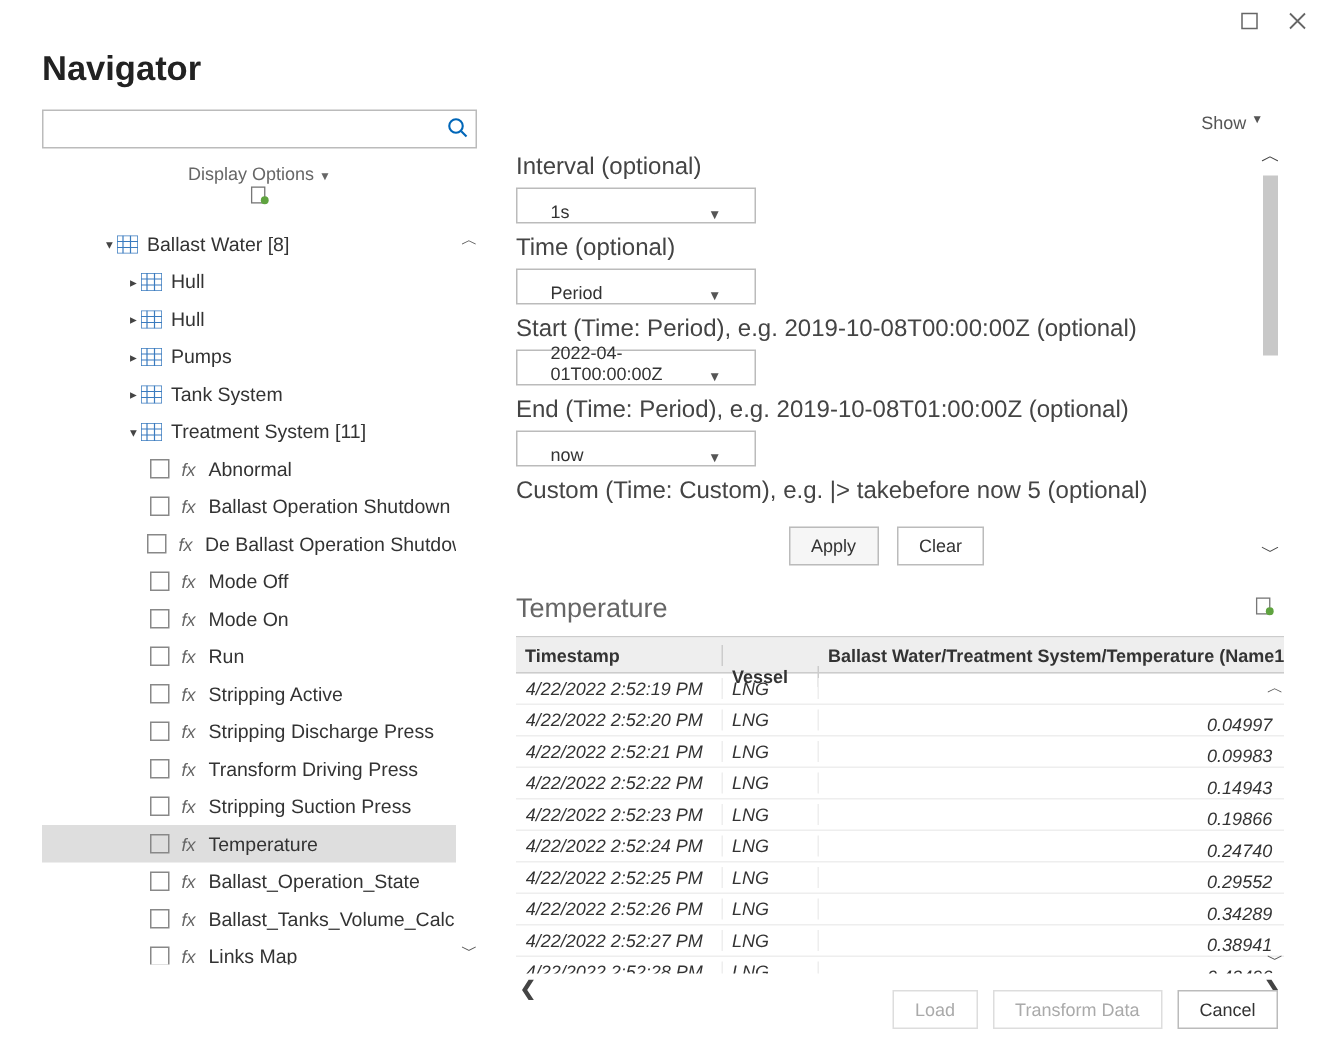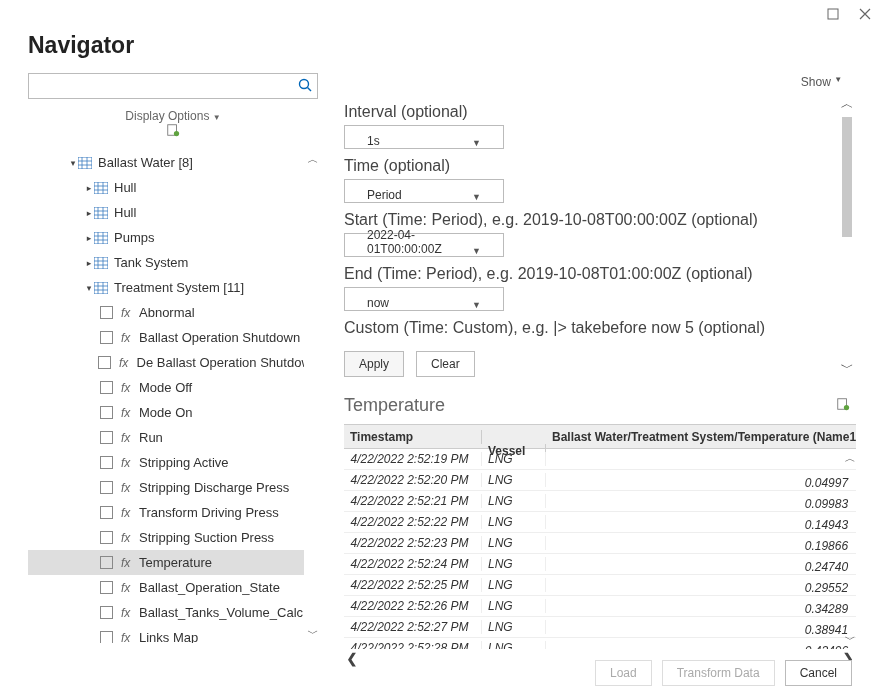--- a/index.html
+++ b/index.html
@@ -28,21 +28,21 @@
   .right-col { flex: 1; padding-left: 26px; display: flex; flex-direction: column; }
   .show-row { display: flex; justify-content: flex-end; font-size: 12px; color: #555; padding: 2px 14px 6px 0; }
   .form-scroll { display:flex; }
   .form-area { flex:1; }
   .lbl { font-size: 16px; color: #444; margin-top: 8px; display: block; }
   .combo { margin-top: 4px; width: 160px; height: 24px; border: 1px solid #bbb; display: flex; align-items: flex-end; justify-content: space-between; padding: 0 22px; font-size: 12px; }
   .combo .car { color:#555; font-size:9px; }
   .btn { height: 26px; padding: 0 14px; font-size: 12px; border: 1px solid #bbb; background: #fff; color: #333; }
   .btn:disabled { color:#aaa; border-color:#ddd; }
   .btn-apply { background:#f6f6f6; }
-  .btn-row { display:flex; gap:12px; margin-top:14px; }
+  .btn-row { display:flex; gap:12px; margin-top:14px;justify-content:center; }
   .form-right-scroll { width:18px; display:flex; flex-direction:column; align-items:center; }
   .form-right-scroll .arrow { font-size:13px; color:#444; }
   .section-title { font-size: 18px; color: #666; margin-top: 18px; display:flex; justify-content:space-between; align-items:center; padding-right:6px;}
   .grid-wrap { margin-top:8px; border-top:1px solid #ccc; position:relative; }
   .grid-head { display:flex; background:#eee; border-bottom:1px solid #ccc; font-size:12px; font-weight:600; color:#333; height:24px; align-items:center;}
   .grid-head .h1 { width:138px; padding-left:6px; border-right:1px solid #ccc;}
   .grid-head .h2 { width:64px; padding-left:6px; border-right:1px solid #ccc;margin-top:28px;}
   .grid-head .h3 { flex:1; padding-left:6px; overflow:hidden; white-space:nowrap;}
   .grid-body { max-height: 200px; overflow:hidden; }
   .grid-row { display:flex; height:21px; align-items:center; font-size:12px; border-bottom:1px solid #eee;}

